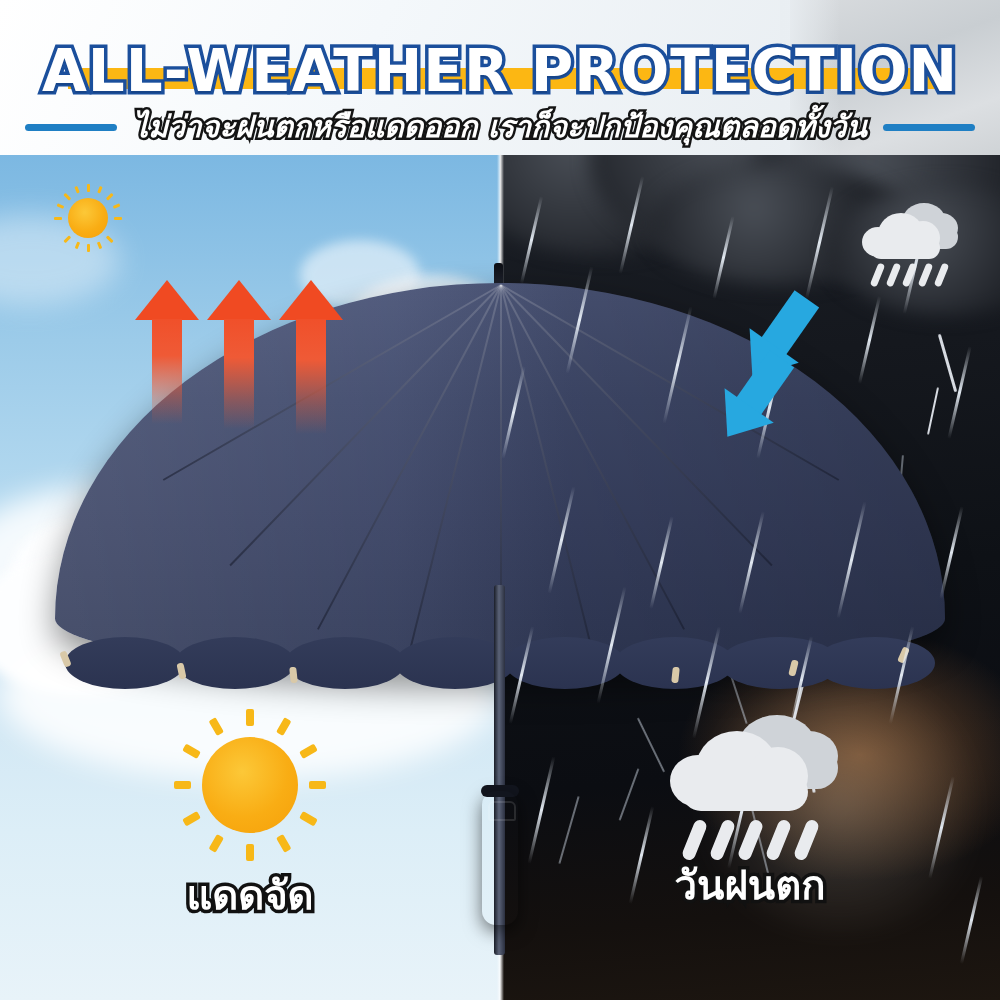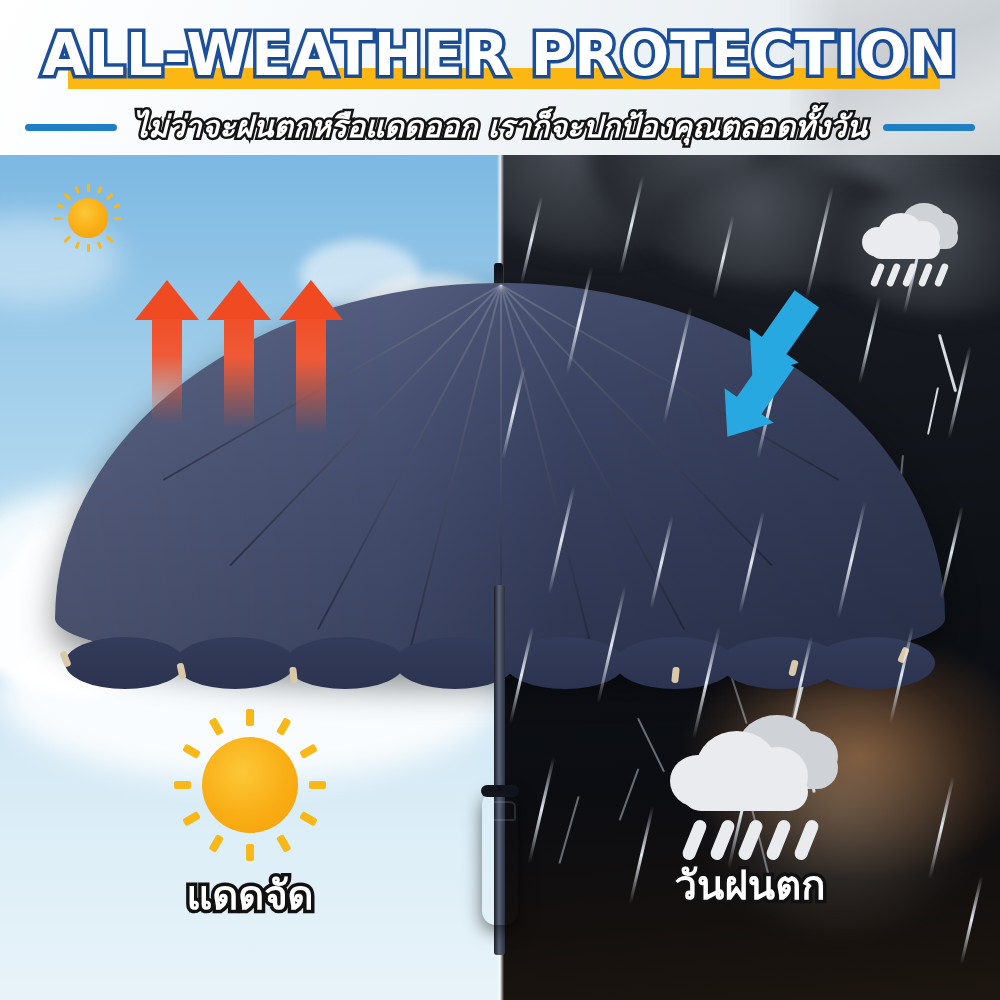--- a/index.html
+++ b/index.html
@@ -28,21 +28,21 @@
   }
 
   .title-wrap{
     position:absolute;left:0;top:18px;width:1000px;height:76px;
   }
   .title-bar{
     position:absolute;left:68px;top:50px;width:872px;height:21px;
     background:#fcb713;
   }
   .title-text{
-    position:absolute;left:0;top:0;width:1000px;
+    position:absolute;left:0;top:16px;width:1000px;
     text-align:center;
     font-family:"DejaVu Sans","Liberation Sans",sans-serif;
     font-weight:bold;
     font-size:58px;
     line-height:74px;
     letter-spacing:1px;
     color:#ffffff;
     -webkit-text-stroke:7px #1b4f9c;
     paint-order:stroke fill;
     text-shadow:0 2px 0 rgba(0,0,0,.12);

